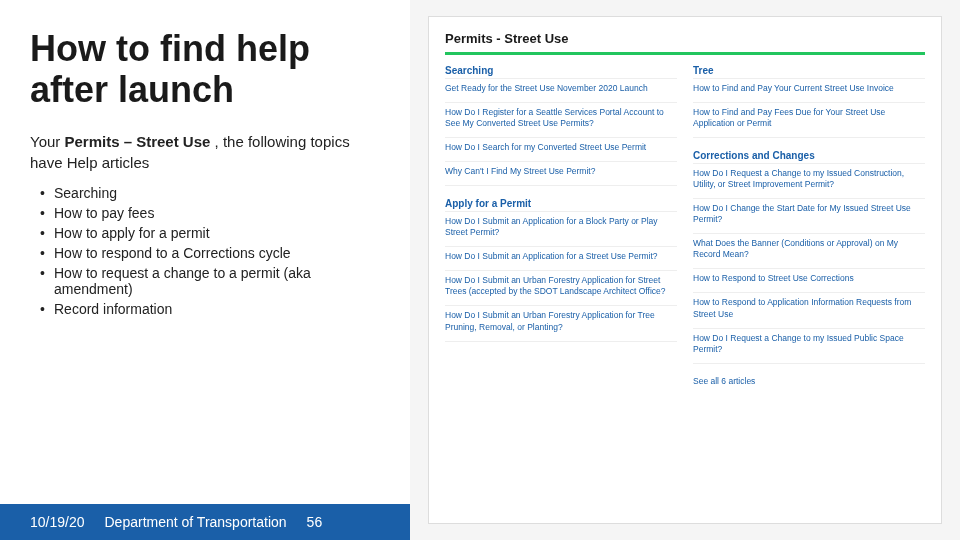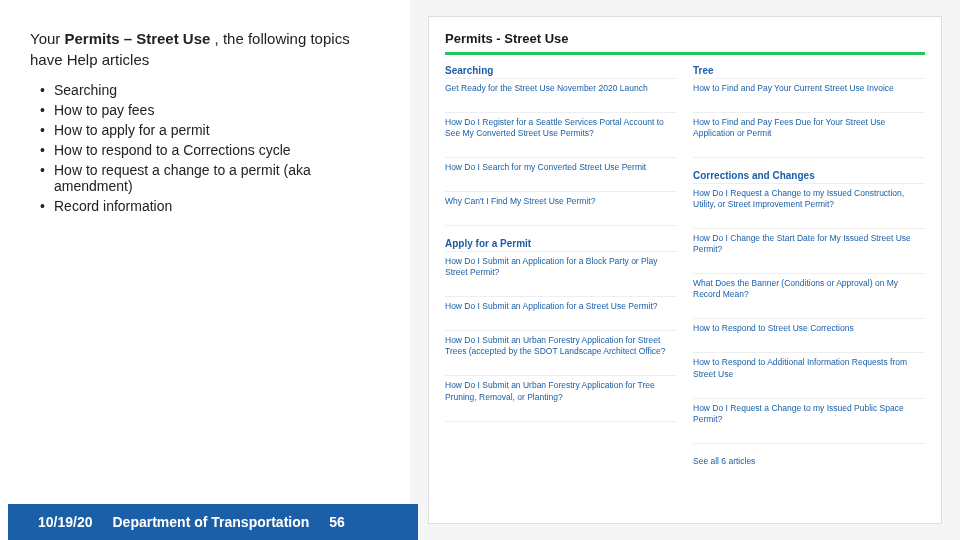--- a/index.html
+++ b/index.html
@@ -118,39 +118,40 @@
       margin-bottom: 4px;
       border-bottom: 1px solid #eee;
       padding-bottom: 2px;
     }
 
     .help-link {
       font-size: 8.5px;
       color: #1a5fa8;
       margin-bottom: 4px;
       border-bottom: 1px solid #eee;
-      padding-bottom: 18px;
+      padding-bottom: 8px;
       cursor: pointer;
       line-height: 1.3;
     }
 
     .see-all {
       font-size: 8.5px;
       color: #1a5fa8;
       cursor: pointer;
       margin-top: 4px;
     }
   </style>
 </head>
 <body>
 
 <div class="main-content">
 
   <div class="left-panel">
     <div>
+      <h1 class="title">How to find help after launch</h1>
       <p class="subtitle">
         <span>Your </span><strong>Permits – Street Use</strong><span> , the following topics have Help articles</span>
       </p>
       <ul id="bullet-list">
       <li>Searching</li>
           <li>How to pay fees</li>
           <li>How to apply for a permit</li>
           <li>How to respond to a Corrections cycle</li>
           <li>How to request a change to a permit (aka amendment)</li>
           <li>Record information</li>
@@ -183,27 +184,27 @@
               <div class="help-section-title">Tree</div>
               <div class="help-link">How to Find and Pay Your Current Street Use Invoice</div>
               <div class="help-link">How to Find and Pay Fees Due for Your Street Use Application or Permit</div>
             </div>
             <div class="help-section">
               <div class="help-section-title">Corrections and Changes</div>
               <div class="help-link">How Do I Request a Change to my Issued Construction, Utility, or Street Improvement Permit?</div>
               <div class="help-link">How Do I Change the Start Date for My Issued Street Use Permit?</div>
               <div class="help-link">What Does the Banner (Conditions or Approval) on My Record Mean?</div>
               <div class="help-link">How to Respond to Street Use Corrections</div>
-              <div class="help-link">How to Respond to Additional Information Requests from Street Use</div>
+              <div class="help-link">How to Respond to Application Information Requests from Street Use</div>
               <div class="help-link">How Do I Request a Change to my Issued Public Space Permit?</div>
             </div>
             <div class="see-all">See all 6 articles</div>
           </div>
       </div>
     </div>
   </div>
 </div>
 
-<div style="position:absolute; bottom:0; left:8px; width:410px; background:#1a5fa8; color:#fff; padding:10px 30px; font-size:14px; display:flex; align-items:center; gap:20px;font-weight:bold;">
+<div style="position:absolute; bottom:0; left:0; width:410px; background:#1a5fa8; color:#fff; padding:10px 30px; font-size:14px; display:flex; align-items:center; gap:20px;">
   <span>10/19/20</span>
   <span>Department of Transportation</span>
   <span>56</span>
 </div>
 
 </body></html>

